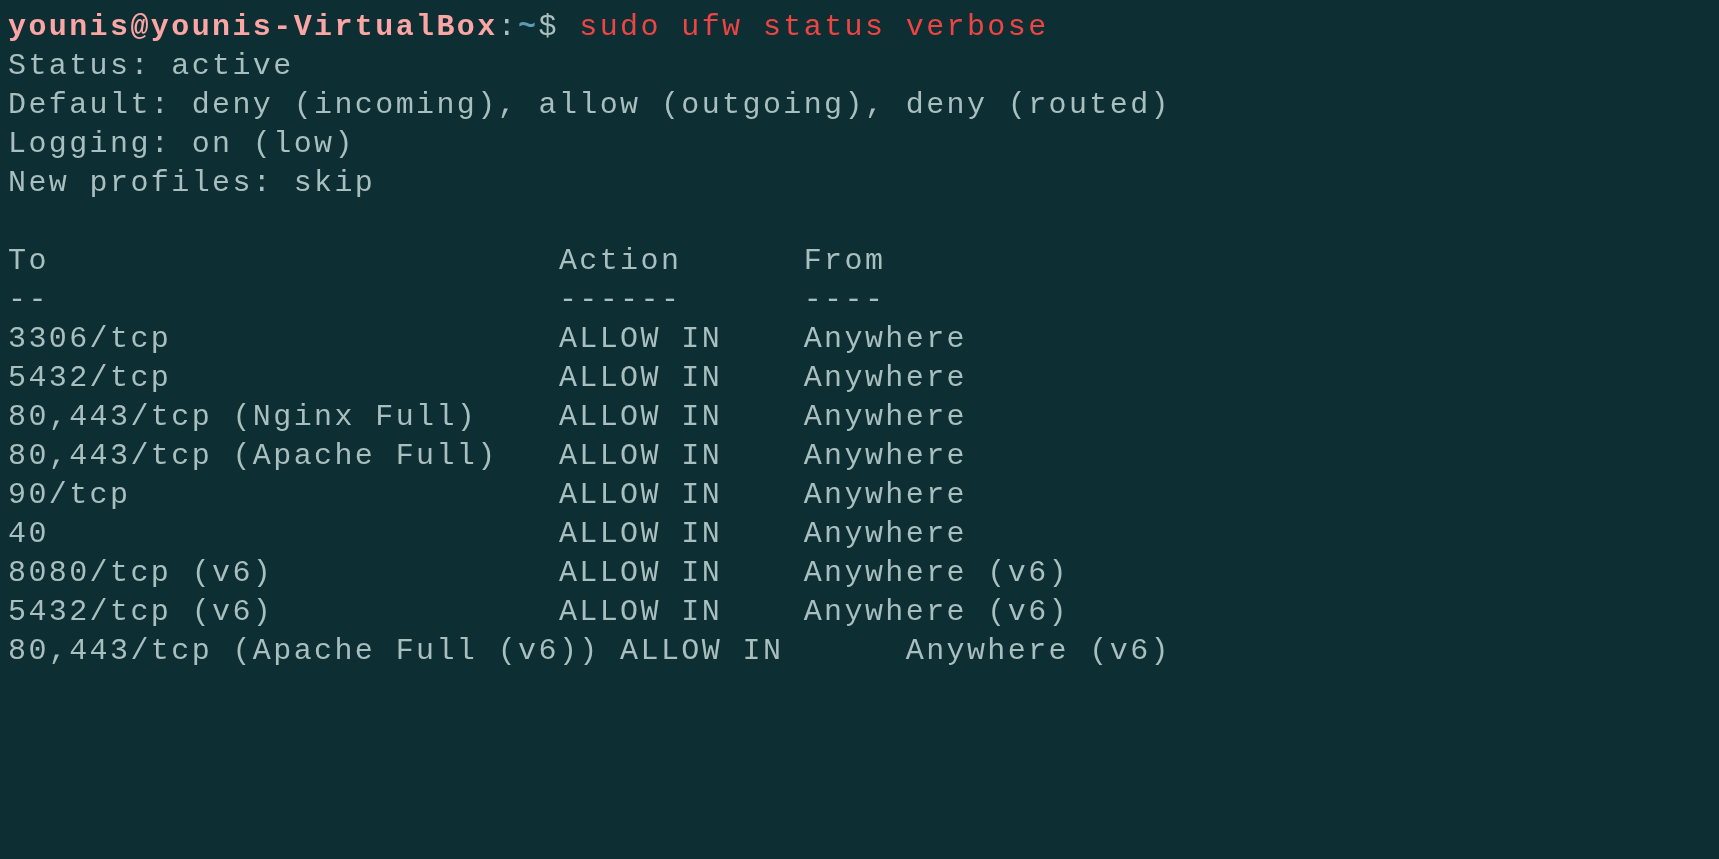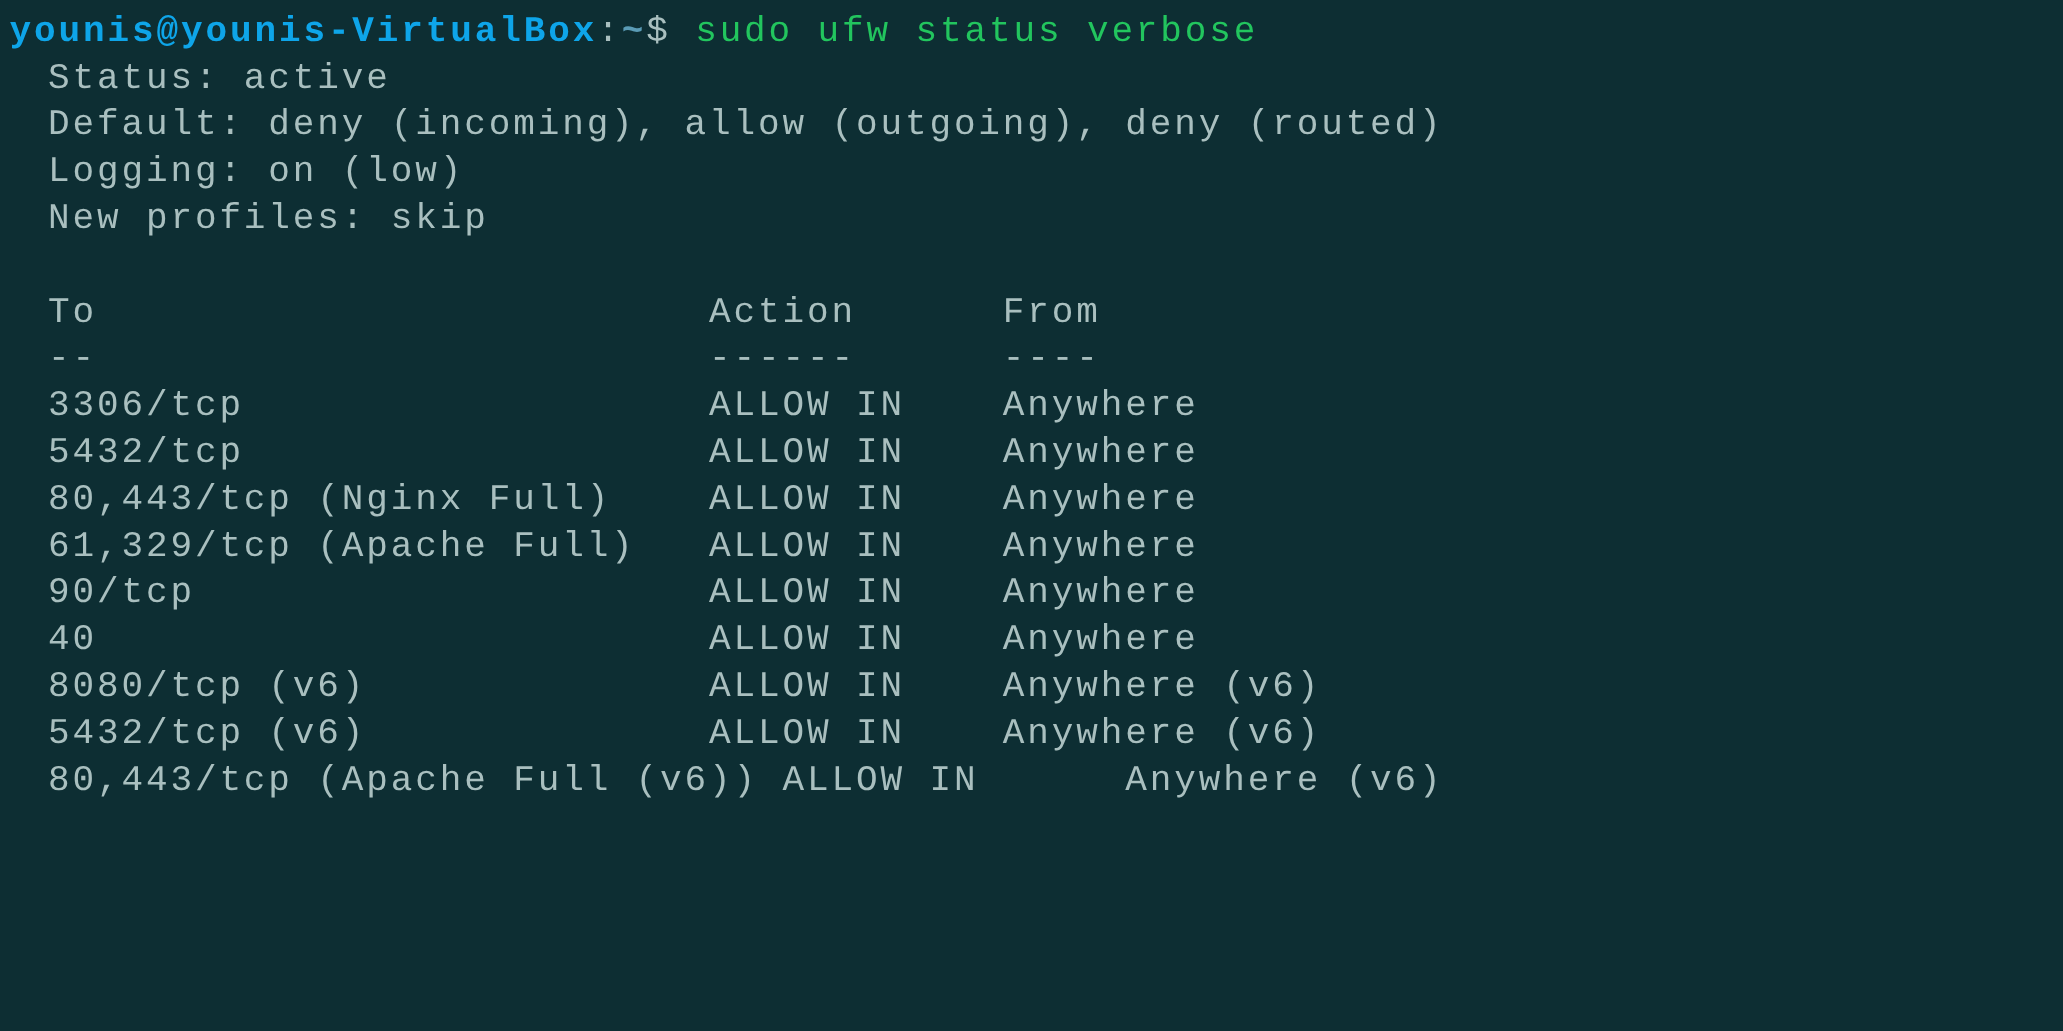--- a/index.html
+++ b/index.html
@@ -13,40 +13,39 @@
       font-size: 30px;
       line-height: 1.3;
       letter-spacing: 0.08em;
       color: #a9bfbf;
       padding: 8px;
       width: 1719px;
       height: 859px;
       overflow: hidden;
     }
     .prompt-user {
-      color: #0ea5e9;
+      color: #fca5a5;
       font-weight: bold;
     }
     .prompt-colon {
       color: #a9bfbf;
     }
     .prompt-path {
       color: #5a9bb5;
       font-weight: bold;
     }
     .prompt-dollar {
       color: #a9bfbf;
     }
     .command {
-      color: #22c55e;
+      color: #ef4444;
     }
     .output-line {
       color: #a9bfbf;
       white-space: pre;
-      margin-left: 32px;
     }
     .spacer {
       height: 1.3em;
     }
   </style>
 </head>
 <body>
 
 <div>
   <div>
@@ -56,20 +55,20 @@
   <div class="output-line">Default: deny (incoming), allow (outgoing), deny (routed)</div>
   <div class="output-line">Logging: on (low)</div>
   <div class="output-line">New profiles: skip</div>
   <div class="spacer"></div>
   <div id="table-container">
       <div class="output-line">To                         Action      From</div>
       <div class="output-line">--                         ------      ----</div>
       <div class="output-line">3306/tcp                   ALLOW IN    Anywhere</div>
       <div class="output-line">5432/tcp                   ALLOW IN    Anywhere</div>
       <div class="output-line">80,443/tcp (Nginx Full)    ALLOW IN    Anywhere</div>
-      <div class="output-line">61,329/tcp (Apache Full)   ALLOW IN    Anywhere</div>
+      <div class="output-line">80,443/tcp (Apache Full)   ALLOW IN    Anywhere</div>
       <div class="output-line">90/tcp                     ALLOW IN    Anywhere</div>
       <div class="output-line">40                         ALLOW IN    Anywhere</div>
       <div class="output-line">8080/tcp (v6)              ALLOW IN    Anywhere (v6)</div>
       <div class="output-line">5432/tcp (v6)              ALLOW IN    Anywhere (v6)</div>
       <div class="output-line">80,443/tcp (Apache Full (v6)) ALLOW IN      Anywhere (v6)</div>
     </div>
 </div>
 
 </body></html>

